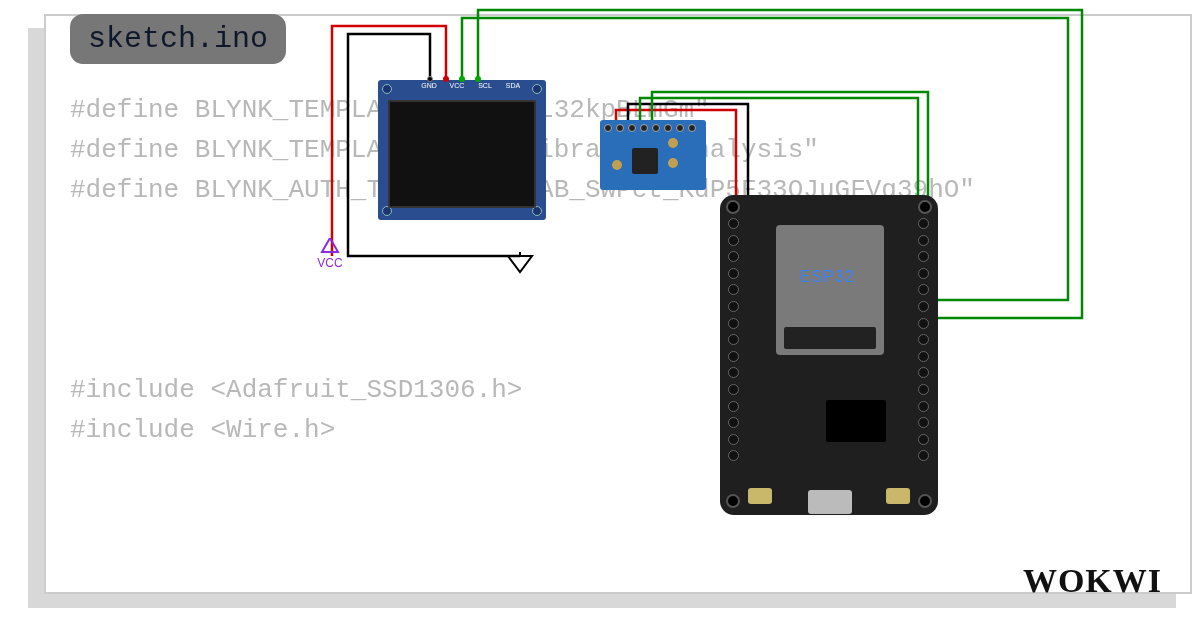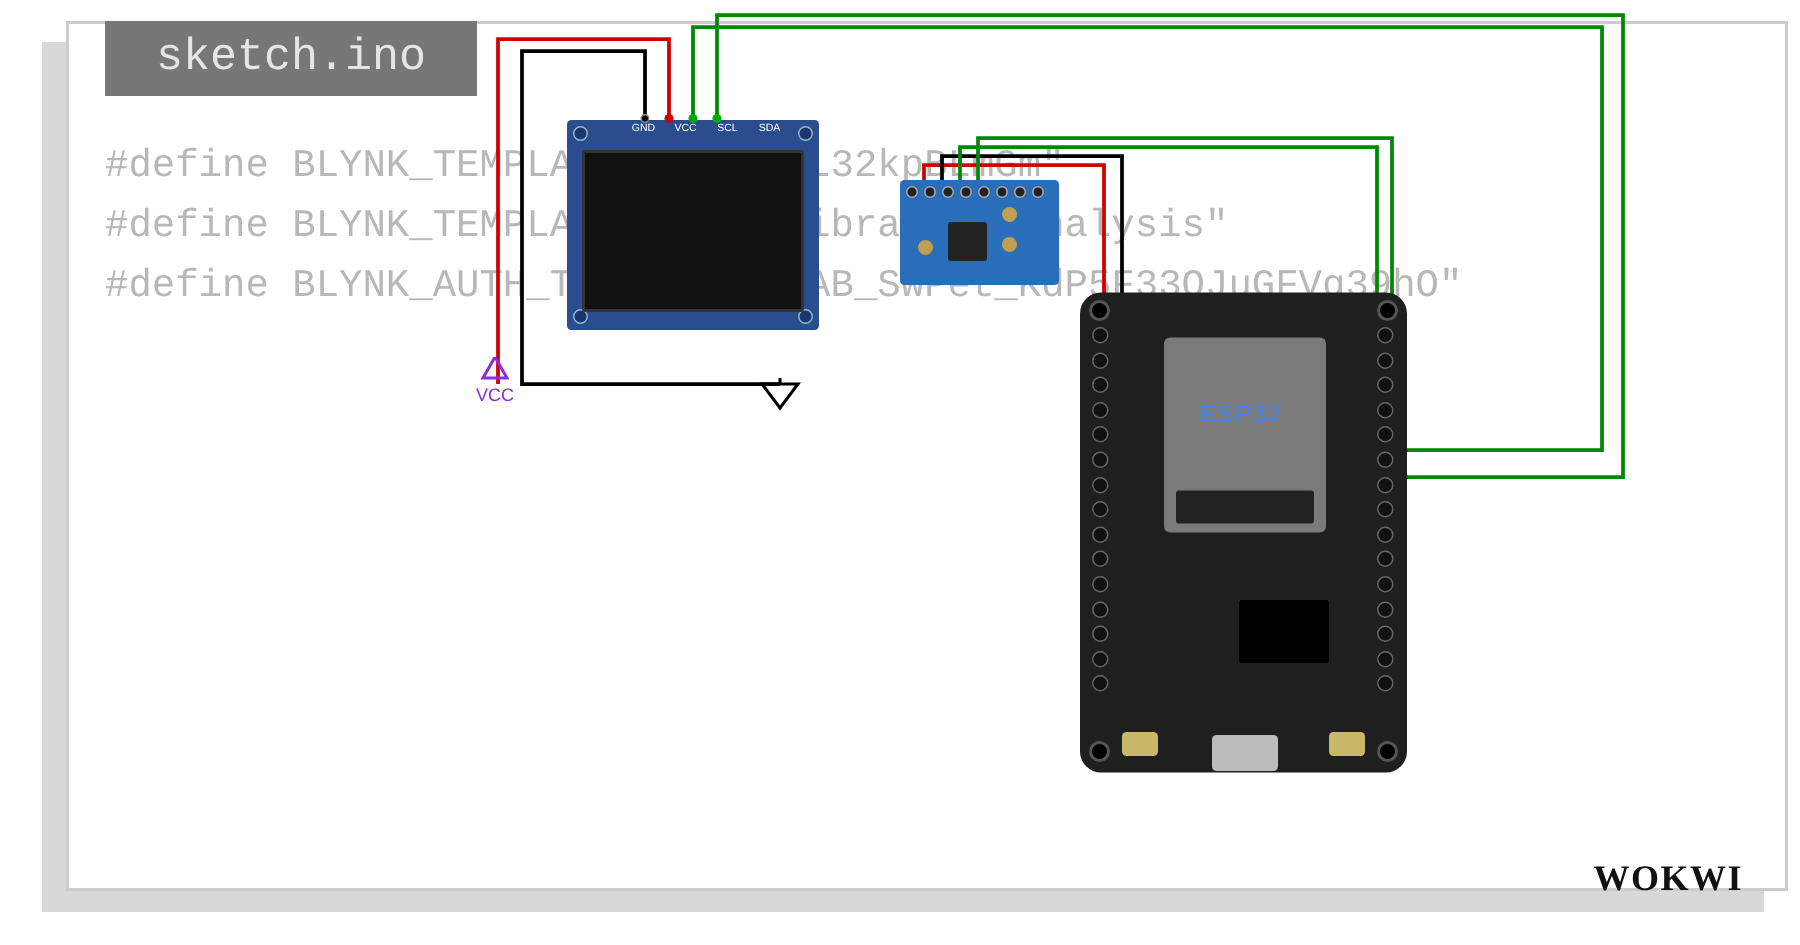--- a/index.html
+++ b/index.html
@@ -22,44 +22,45 @@
     position: absolute;
     left: 44px; top: 14px;
     width: 1148px; height: 580px;
     background: #fff;
     border: 2px solid #ccc;
   }
   .filename-tab {
     position: absolute;
     left: 70px; top: 14px;
     background: #777;
-    color: #e5e5e5;
+    color: #0f172a;
     font-size: 30px;
-    padding: 8px 34px;
+    padding: 8px 18px;
     font-family: Consolas, "Courier New", monospace;
     z-index: 50;
+    border-radius: 13px;
   }
   .code-area {
     position: absolute;
     left: 70px; top: 90px;
     width: 1100px;
     font-family: Consolas, "Courier New", monospace;
     font-size: 26px;
     line-height: 40px;
     color: #b8b8b8;
     white-space: nowrap;
     z-index: 5;
     overflow: hidden;
   }
   .code-area div { height: 40px; }
   .logo {
     position: absolute;
     right: 38px; bottom: 30px;
     font-family: "Comic Sans MS", cursive;
-    font-size: 24px;
+    font-size: 34px;
     font-weight: 700;
     letter-spacing: 1px;
     color: #111;
     z-index: 60;
   }
 
   
   .circuit {
     position: absolute;
     left: 0; top: 0; width: 1200px; height: 630px;
@@ -150,20 +151,22 @@
 <div class="filename-tab">sketch.ino</div>
 
 <div class="code-area">
   <div>#define BLYNK_TEMPLATE_ID "TMPL32kpBLmGm"</div>
   <div>#define BLYNK_TEMPLATE_NAME "Vibration Analysis"</div>
   <div>#define BLYNK_AUTH_TOKEN "qRjbAB_SwPet_KdP5F33OJuGFVg39hO"</div>
   <div></div>
   <div></div>
   <div></div>
   <div></div>
+  <div>#include &lt;Adafruit_SSD1306.h&gt;</div>
+  <div>#include &lt;Wire.h&gt;</div>
 </div>
 
 <div class="circuit">
 
   <svg class="wires">
 
     <path d="M446 78 L446 26 L332 26 L332 256" stroke="#d00000" stroke-width="2.5" fill="none"></path>
 
     <path d="M430 78 L430 34 L348 34 L348 256 L520 256" stroke="#000" stroke-width="2.5" fill="none"></path>
 

